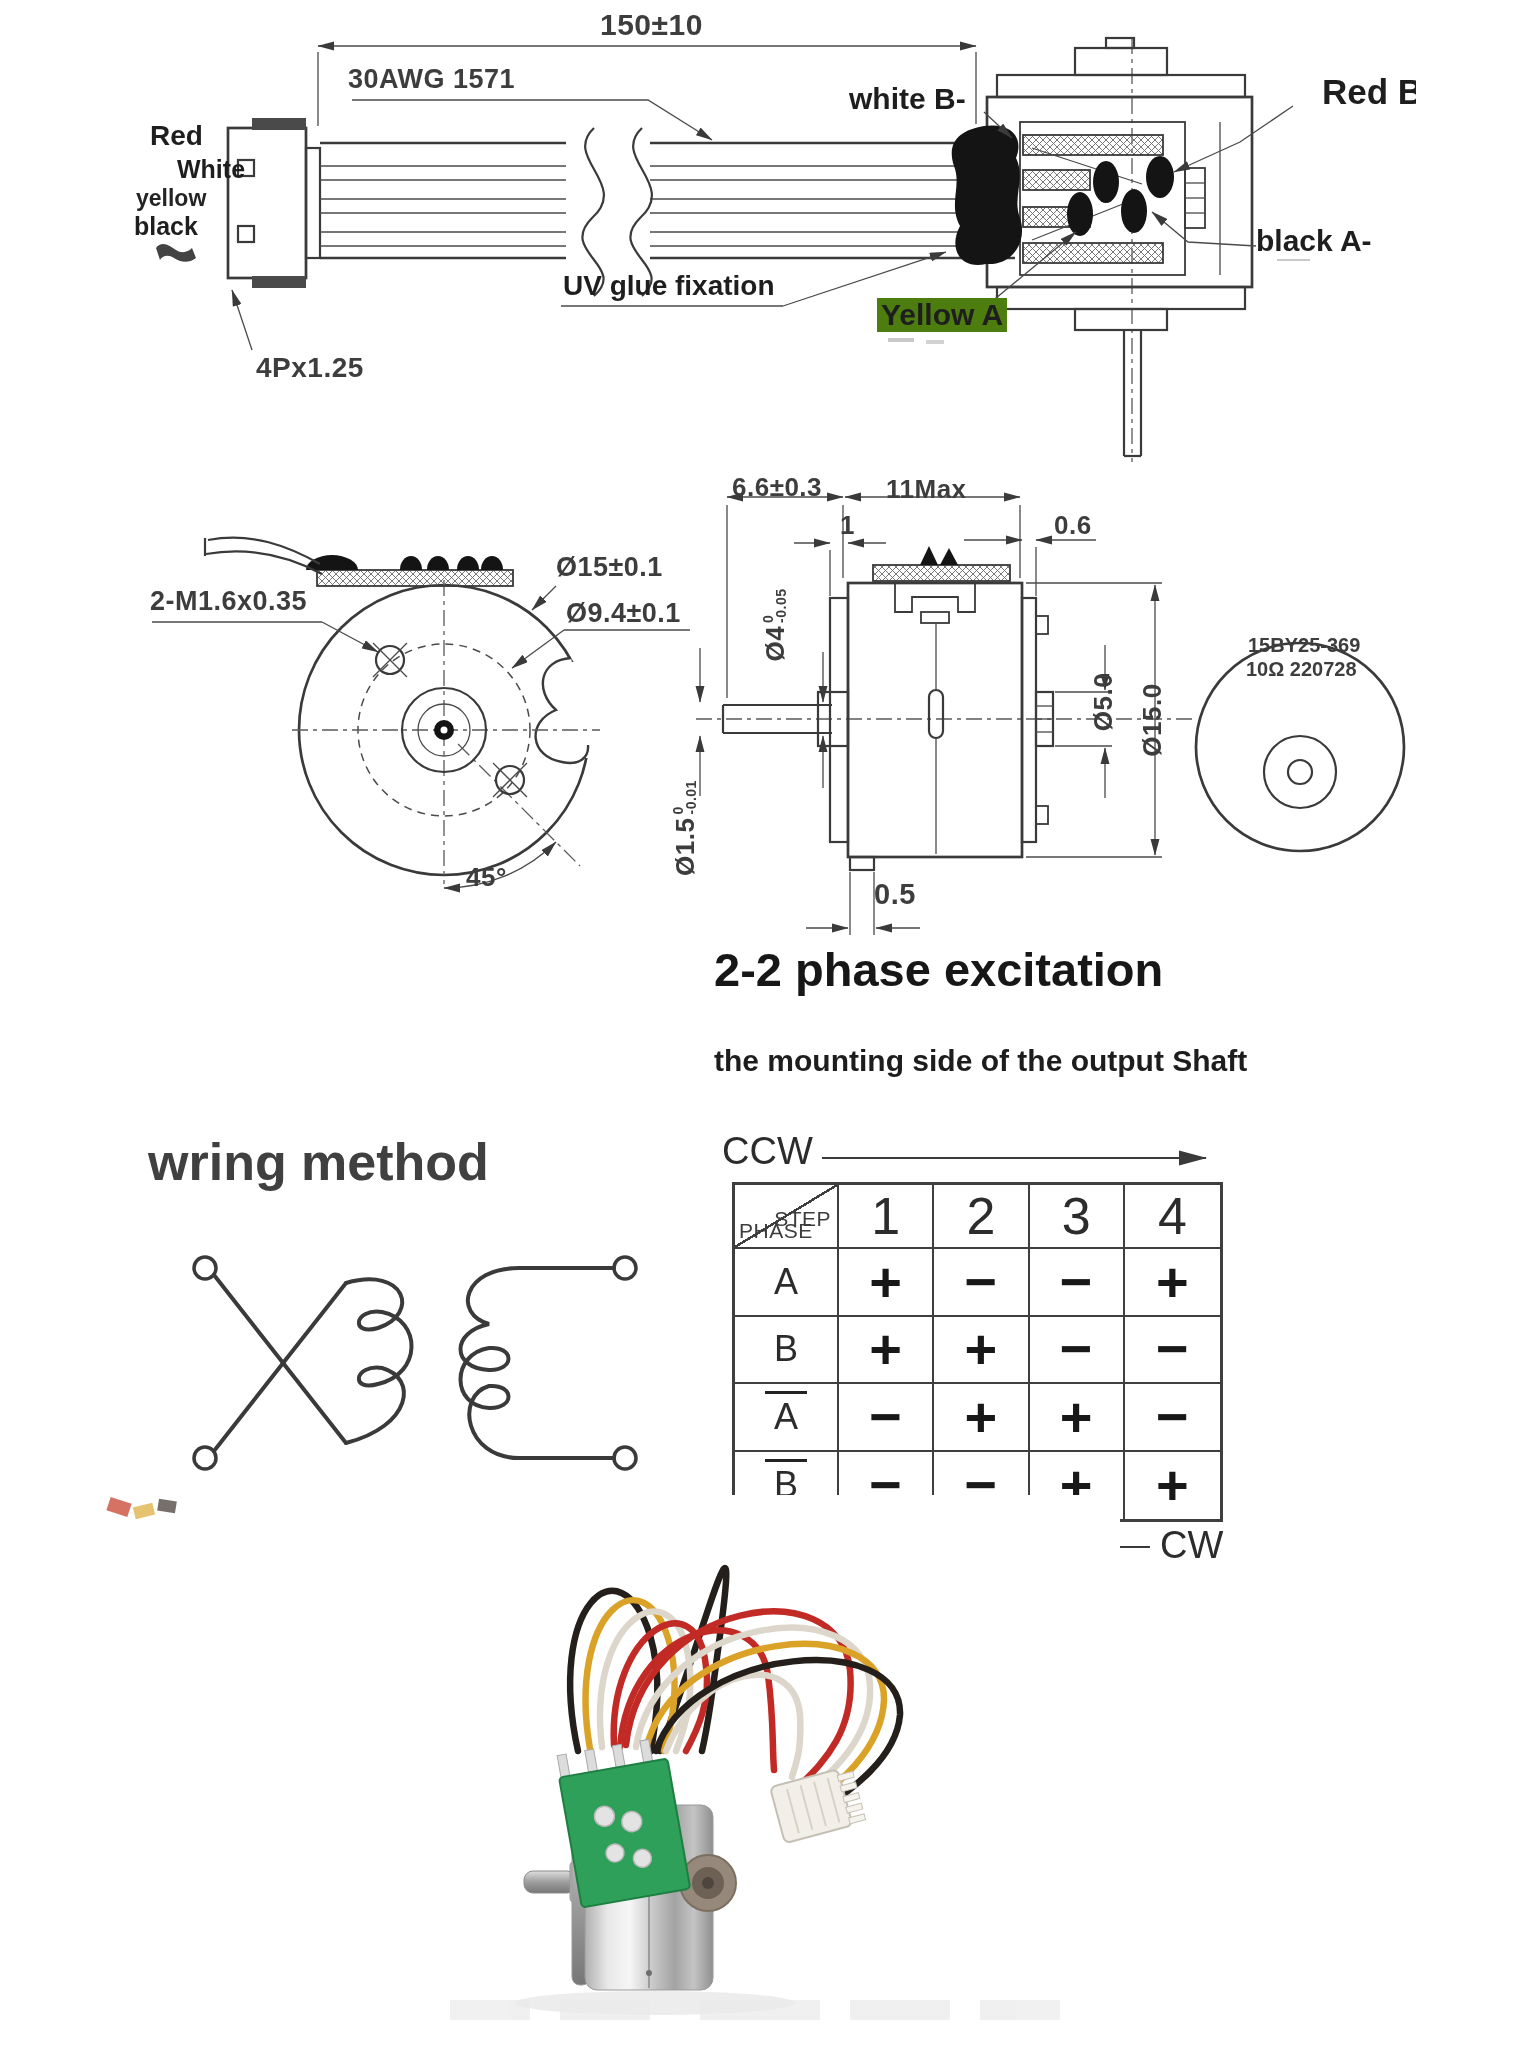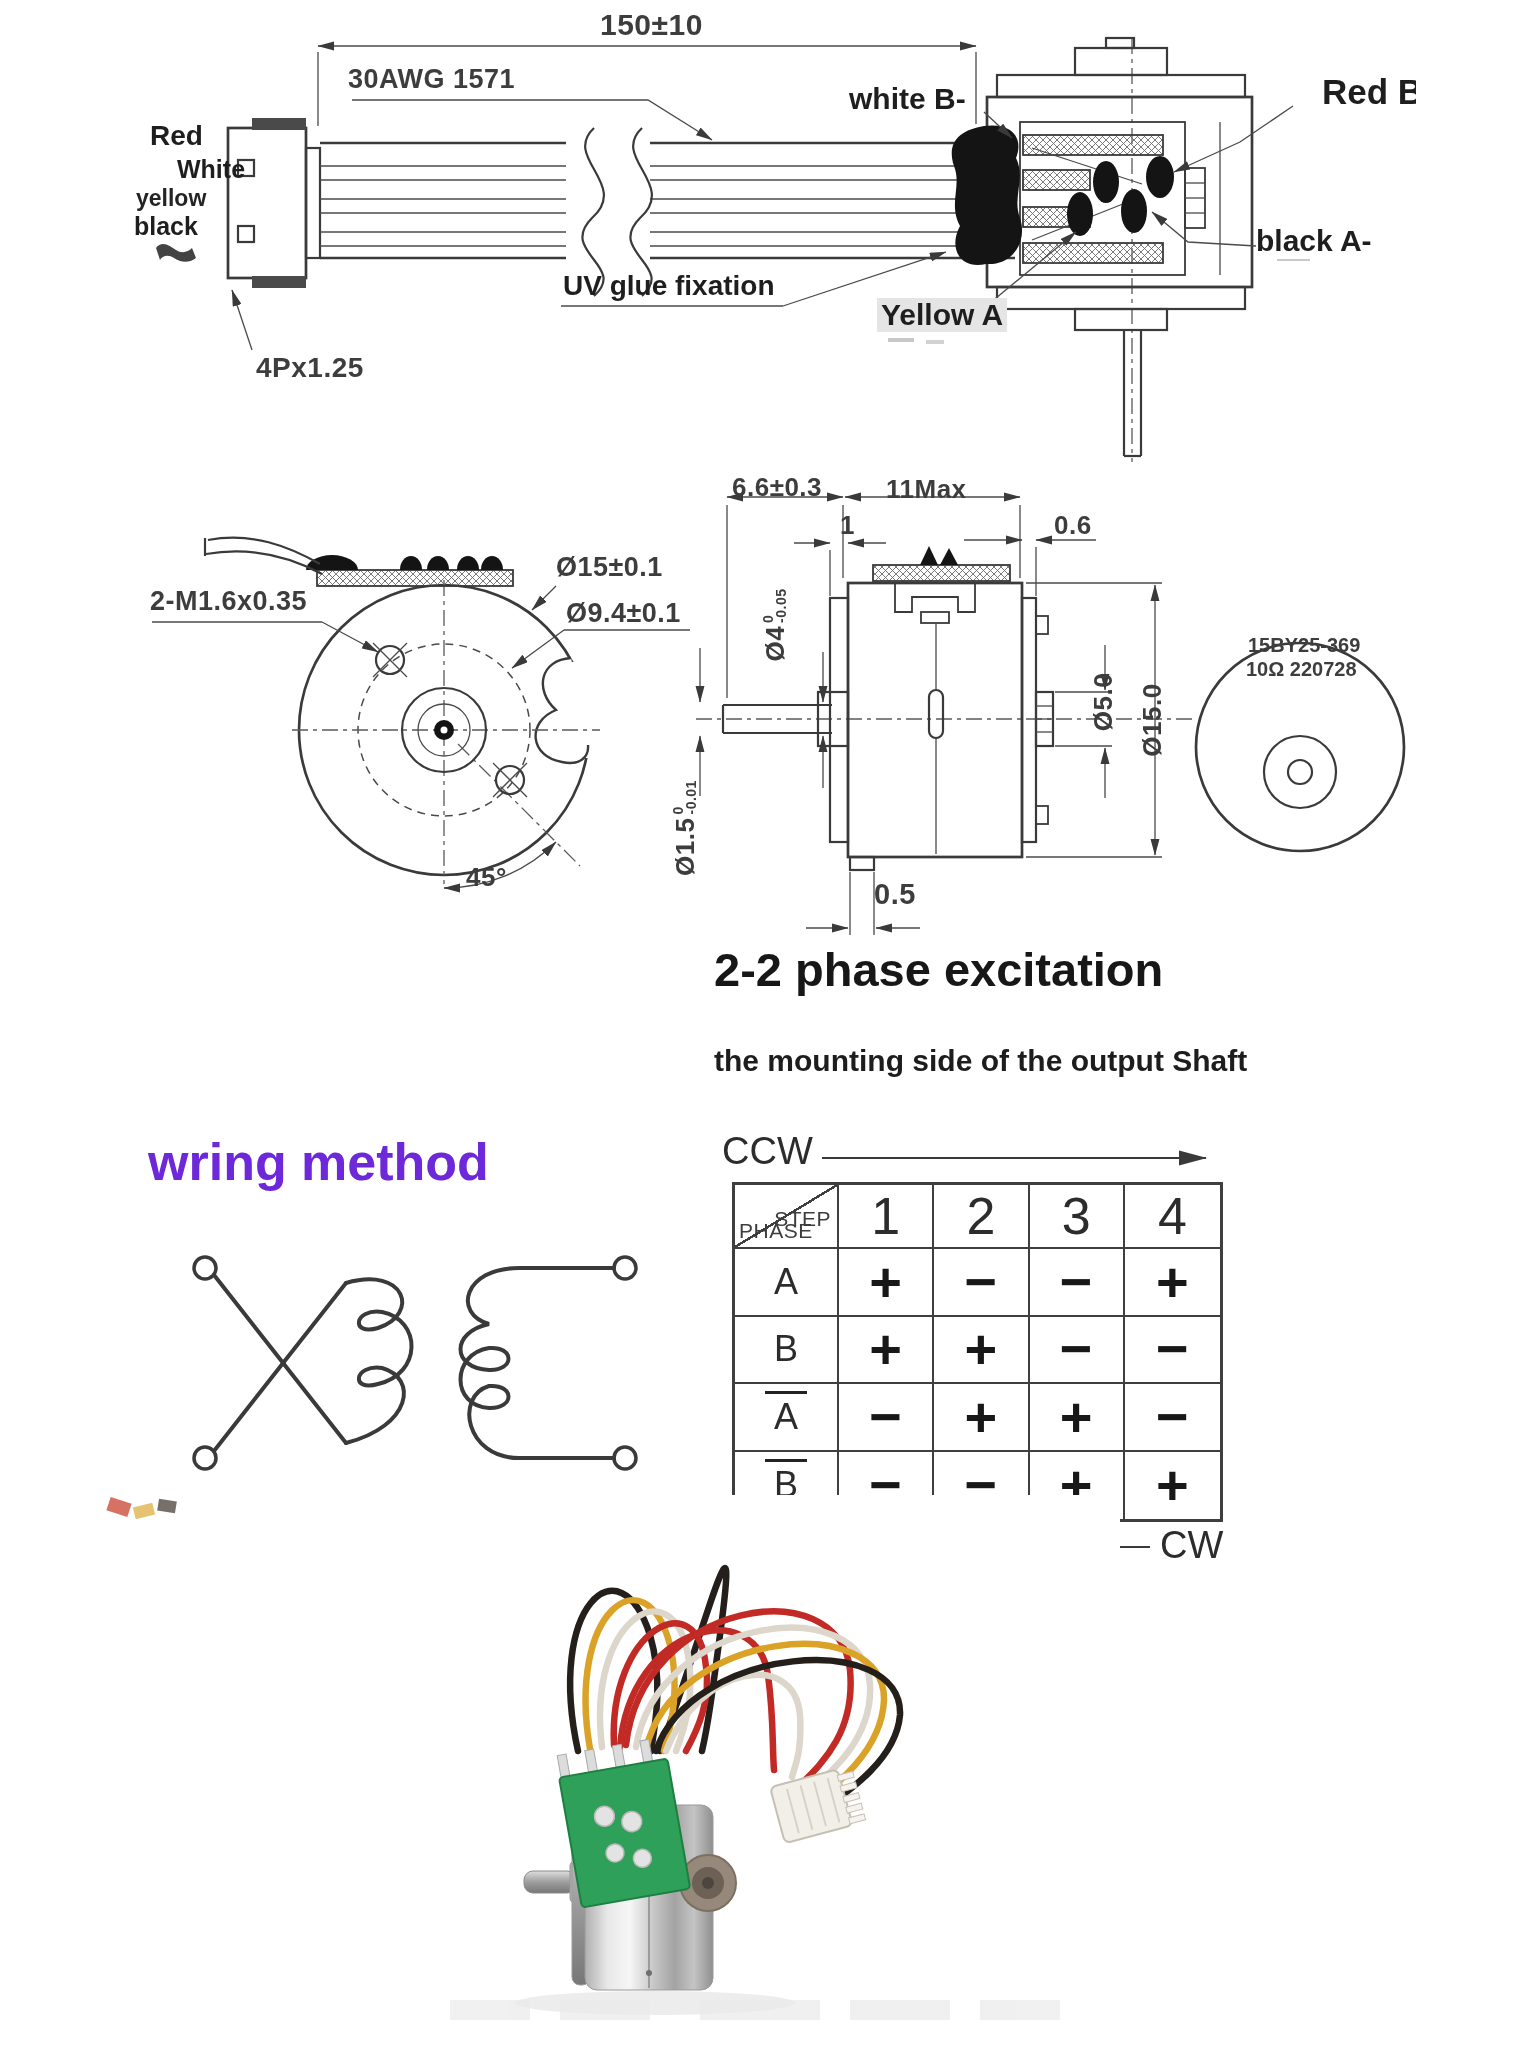--- a/index.html
+++ b/index.html
@@ -267,21 +267,21 @@
 
   <div class="lbl dimtxt" style="left:600px;top:8px;font-size:30px;">150±10</div>
   <div class="lbl dimtxt" style="left:348px;top:64px;font-size:27px;">30AWG 1571</div>
   <div class="lbl boldlbl" style="left:150px;top:120px;font-size:28px;">Red</div>
   <div class="lbl boldlbl" style="left:133px;top:155px;font-size:25px;margin-left:44px;">White</div>
   <div class="lbl" style="left:136px;top:185px;font-size:23px;font-weight:600;">yellow</div>
   <div class="lbl boldlbl" style="left:134px;top:212px;font-size:25px;">black</div>
   <div class="lbl dimtxt" style="left:256px;top:352px;font-size:28px;">4Px1.25</div>
   <div class="lbl boldlbl" style="left:563px;top:270px;font-size:28px;">UV glue fixation</div>
   <div class="lbl boldlbl" style="left:849px;top:82px;font-size:30px;">white B-</div>
-  <div class="lbl boldlbl" style="left:877px;top:298px;font-size:30px;background:#e5e5e5;padding:0 4px;">Yellow A</div>
+  <div class="lbl boldlbl" style="left:877px;top:298px;font-size:30px;background:#4d7c0f;padding:0 4px;">Yellow A</div>
   <div class="lbl boldlbl" style="left:1322px;top:72px;font-size:35px;">Red B</div>
   <div class="lbl boldlbl" style="left:1256px;top:224px;font-size:30px;">black A-</div>
 
   <div class="lbl dimtxt" style="left:150px;top:586px;font-size:27px;">2-M1.6x0.35</div>
   <div class="lbl dimtxt" style="left:556px;top:552px;font-size:27px;">Ø15±0.1</div>
   <div class="lbl dimtxt" style="left:566px;top:598px;font-size:27px;">Ø9.4±0.1</div>
   <div class="lbl dimtxt" style="left:466px;top:862px;font-size:26px;">45°</div>
   <div class="lbl dimtxt" style="left:732px;top:472px;">6.6±0.3</div>
   <div class="lbl dimtxt" style="left:886px;top:474px;">11Max</div>
   <div class="lbl dimtxt" style="left:840px;top:510px;">1</div>
@@ -307,21 +307,21 @@
   </div>
   <div class="vlbl dimtxt" style="left:1107px;top:705px;width:90px;height:30px;">
     <span>Ø15.0</span>
   </div>
 
   <div class="lbl dimtxt" style="left:1248px;top:634px;font-size:20px;letter-spacing:0;">15BY25-369</div>
   <div class="lbl dimtxt" style="left:1246px;top:658px;font-size:20px;letter-spacing:0;">10Ω 220728</div>
 
   <div class="lbl" style="left:714px;top:942px;font-size:47px;font-weight:700;color:#171717;">2-2 phase excitation</div>
   <div class="lbl" style="left:714px;top:1044px;font-size:30px;font-weight:700;color:#1d1d1d;">the mounting side of the output Shaft</div>
-  <div class="lbl" style="left:148px;top:1132px;font-size:52px;font-weight:700;color:#6d28d9;">wring method</div>
+  <div class="lbl" style="left:148px;top:1132px;font-size:52px;font-weight:700;color:#404040;">wring method</div>
   <div class="lbl" style="left:722px;top:1130px;font-size:38px;font-weight:400;color:#2c2c2c;">CCW</div>
   <div class="lbl" style="left:1160px;top:1524px;font-size:38px;font-weight:400;color:#2c2c2c;">CW</div>
 
   <div id="exc-table">
     <div class="tc corner">
       <span class="ctop">STEP</span>
       <span class="cbot">PHASE</span>
     </div>
     <div class="tc">
         <span class="stepnum">1</span>

